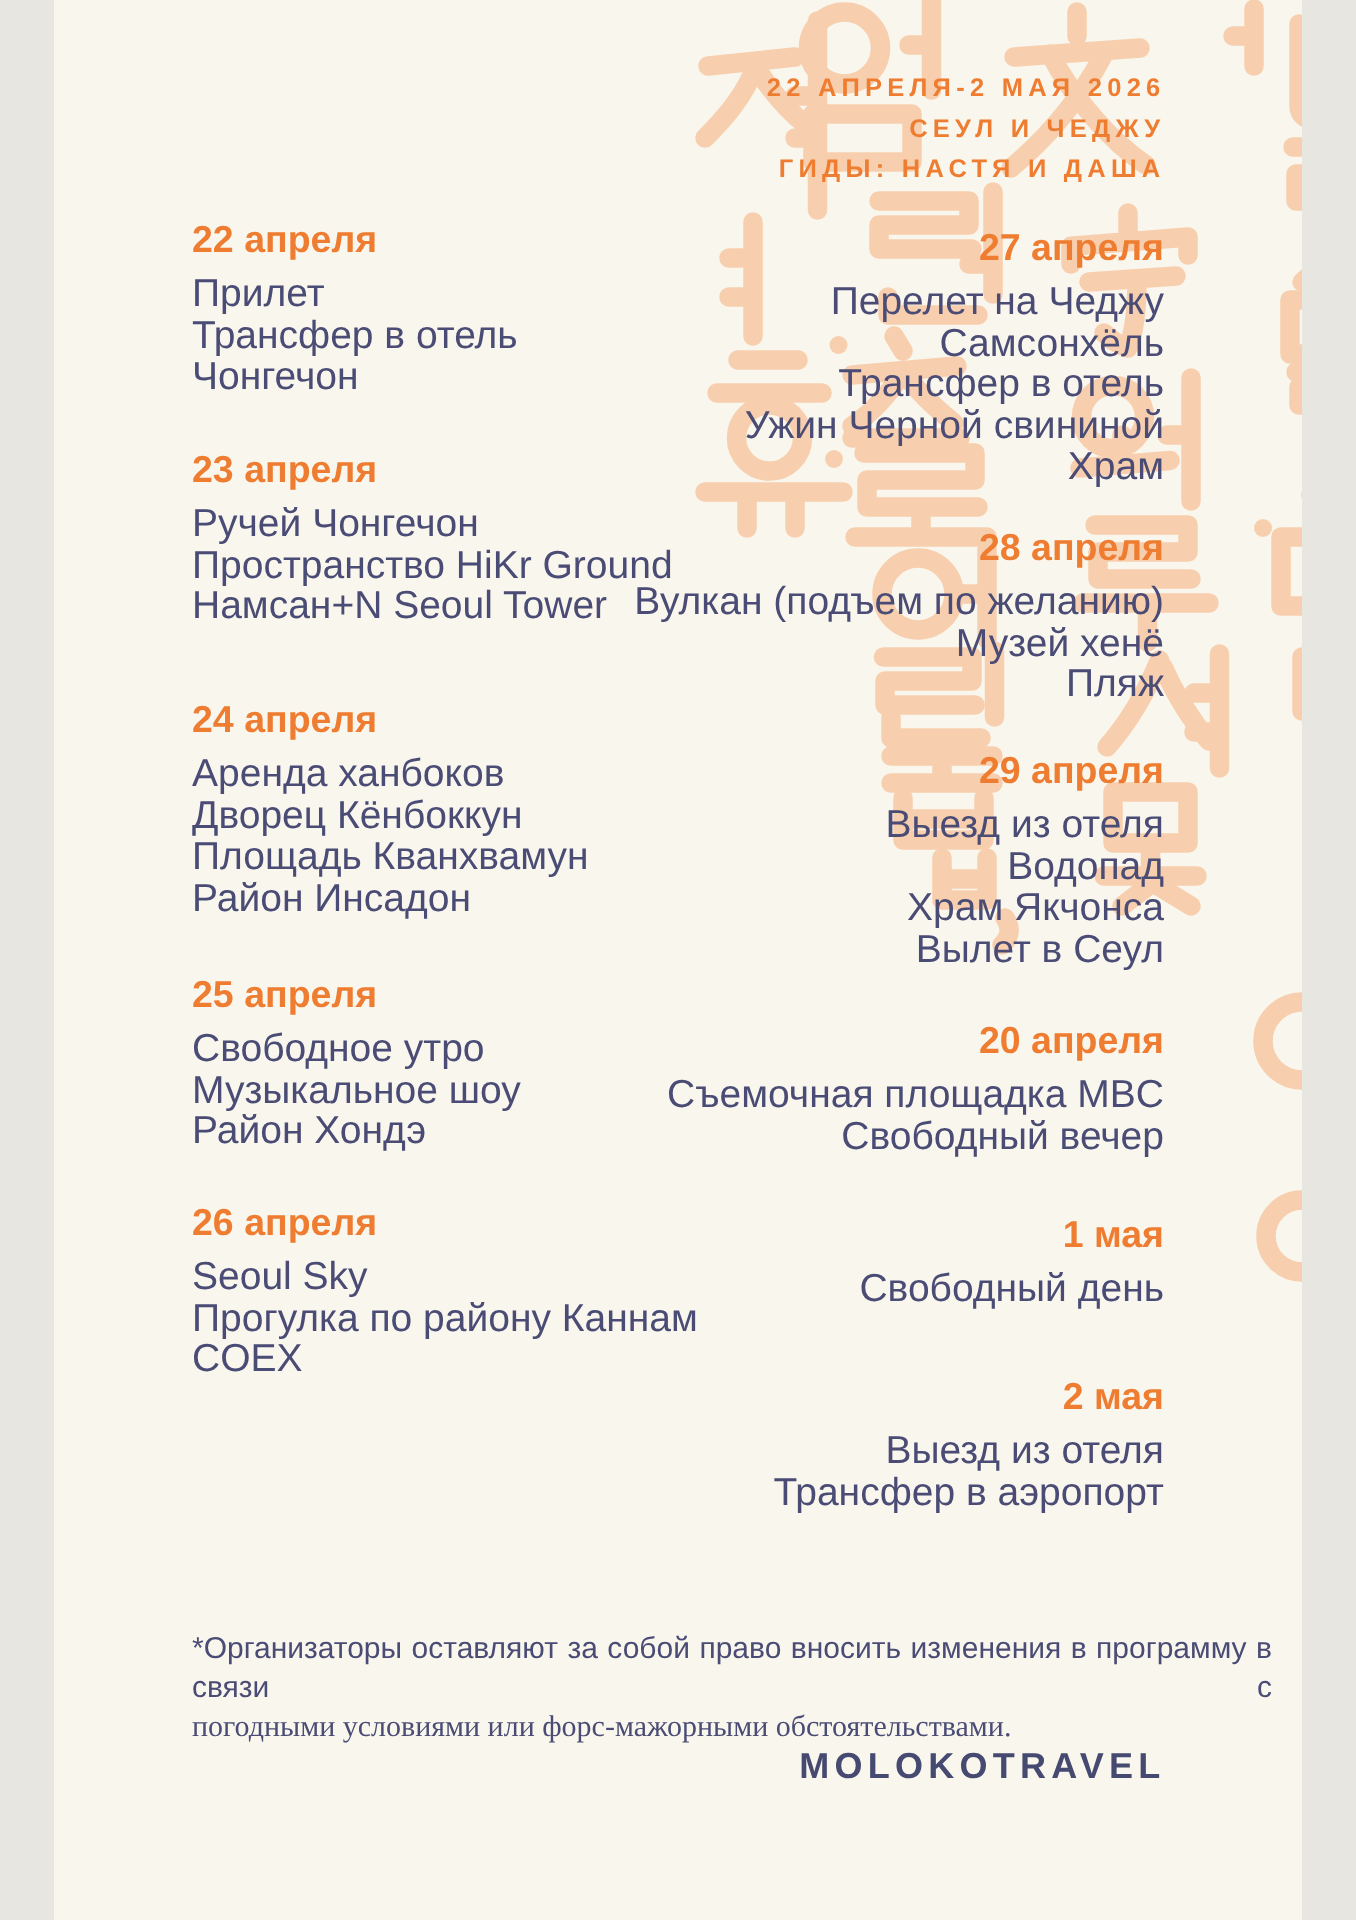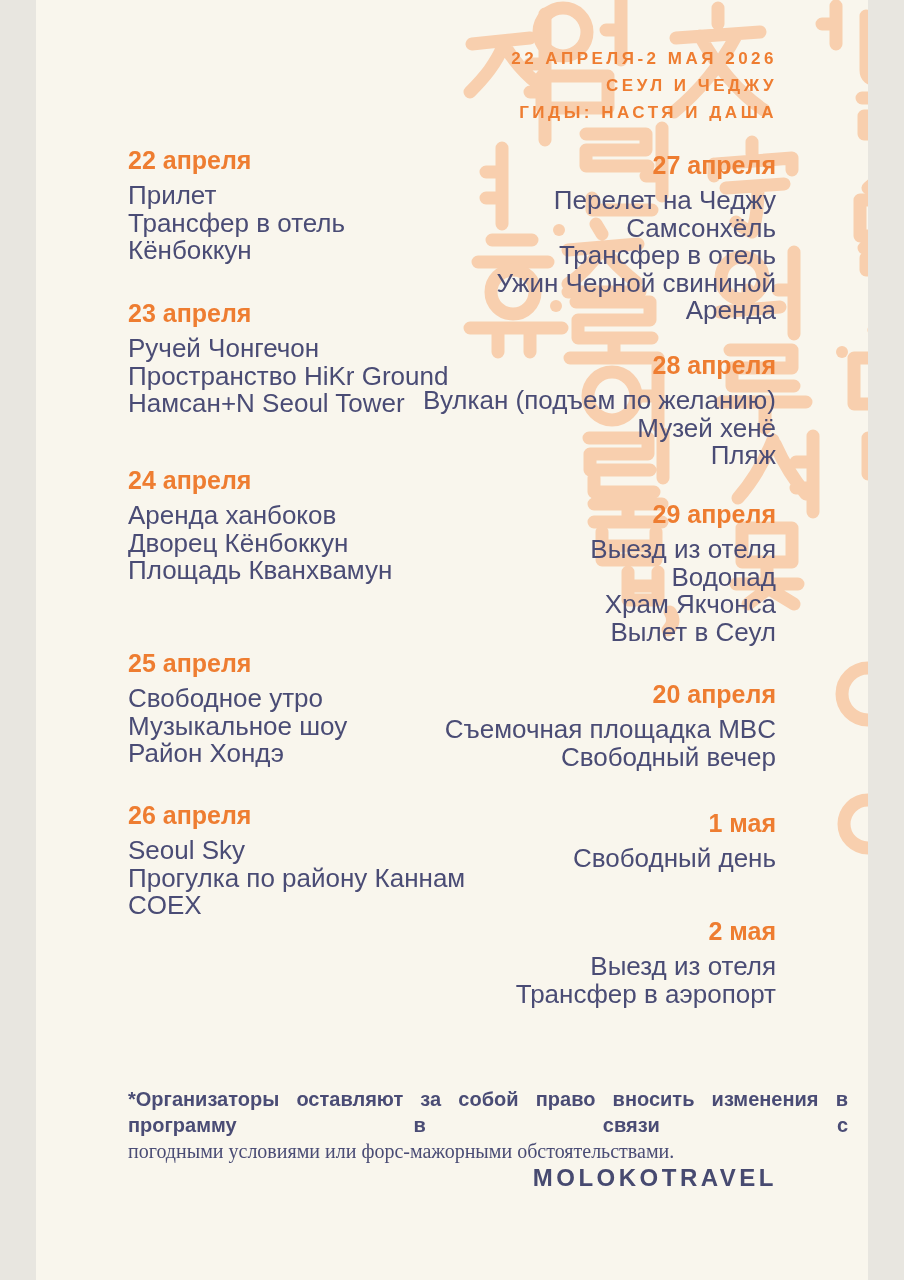--- a/index.html
+++ b/index.html
@@ -18,21 +18,21 @@
   .col{position:absolute;top:0;height:100%;}
   .col-left{left:92px;width:390px;text-align:left;}
   .col-right{right:92px;width:430px;text-align:right;}
   .day{position:absolute;width:100%;left:0;}
   .date{margin:0 0 7px 0;font-size:25px;font-weight:bold;color:#ee7d31;}
   .acts{list-style:none;margin:0;padding:0;font-size:26px;line-height:27.5px;color:#4a4c75;}
   .footer-disclaimer{
     position:absolute;left:92px;top:1086px;width:720px;
     font-size:20px;line-height:26px;color:#4a4c75;
   }
-  .line-justify{text-align:justify;text-align-last:justify;font-weight:bold;}
+  .line-justify{text-align:justify;text-align-last:justify;}
   .line-left{text-align:left;font-family:Liberation Serif, serif;}
   .brand{
     position:absolute;right:91px;top:1164px;
     font-size:24px;font-weight:bold;letter-spacing:3.5px;color:#474a70;white-space:nowrap;
   }
 </style>
 </head>
 <body>
 
 <div class="page">
@@ -91,37 +91,38 @@
       <div>СЕУЛ И ЧЕДЖУ</div>
       <div>ГИДЫ: НАСТЯ И ДАША</div>
     </header>
 
     <div class="col col-left">
         <section class="day" style="top: 146px;">
           <h3 class="date">22 апреля</h3>
           <ul class="acts">
             <li>Прилет</li>
             <li>Трансфер в отель</li>
-            <li>Кёнбоккун</li>
+            <li>Чонгечон</li>
           </ul>
         </section>
         <section class="day" style="top: 299px;">
           <h3 class="date">23 апреля</h3>
           <ul class="acts">
             <li>Ручей Чонгечон</li>
             <li>Пространство HiKr Ground</li>
             <li>Намсан+N Seoul Tower</li>
           </ul>
         </section>
         <section class="day" style="top: 466px;">
           <h3 class="date">24 апреля</h3>
           <ul class="acts">
             <li>Аренда ханбоков</li>
             <li>Дворец Кёнбоккун</li>
             <li>Площадь Кванхвамун</li>
+            <li>Район Инсадон</li>
           </ul>
         </section>
         <section class="day" style="top: 649px;">
           <h3 class="date">25 апреля</h3>
           <ul class="acts">
             <li>Свободное утро</li>
             <li>Музыкальное шоу</li>
             <li>Район Хондэ</li>
           </ul>
         </section>
@@ -135,21 +136,21 @@
         </section>
       </div>
     <div class="col col-right">
         <section class="day" style="top: 151px;">
           <h3 class="date">27 апреля</h3>
           <ul class="acts">
             <li>Перелет на Чеджу</li>
             <li>Самсонхёль</li>
             <li>Трансфер в отель</li>
             <li>Ужин Черной свининой</li>
-            <li>Аренда</li>
+            <li>Храм</li>
           </ul>
         </section>
         <section class="day" style="top: 351px;">
           <h3 class="date">28 апреля</h3>
           <ul class="acts">
             <li>Вулкан (подъем по желанию)</li>
             <li>Музей хенё</li>
             <li>Пляж</li>
           </ul>
         </section>

